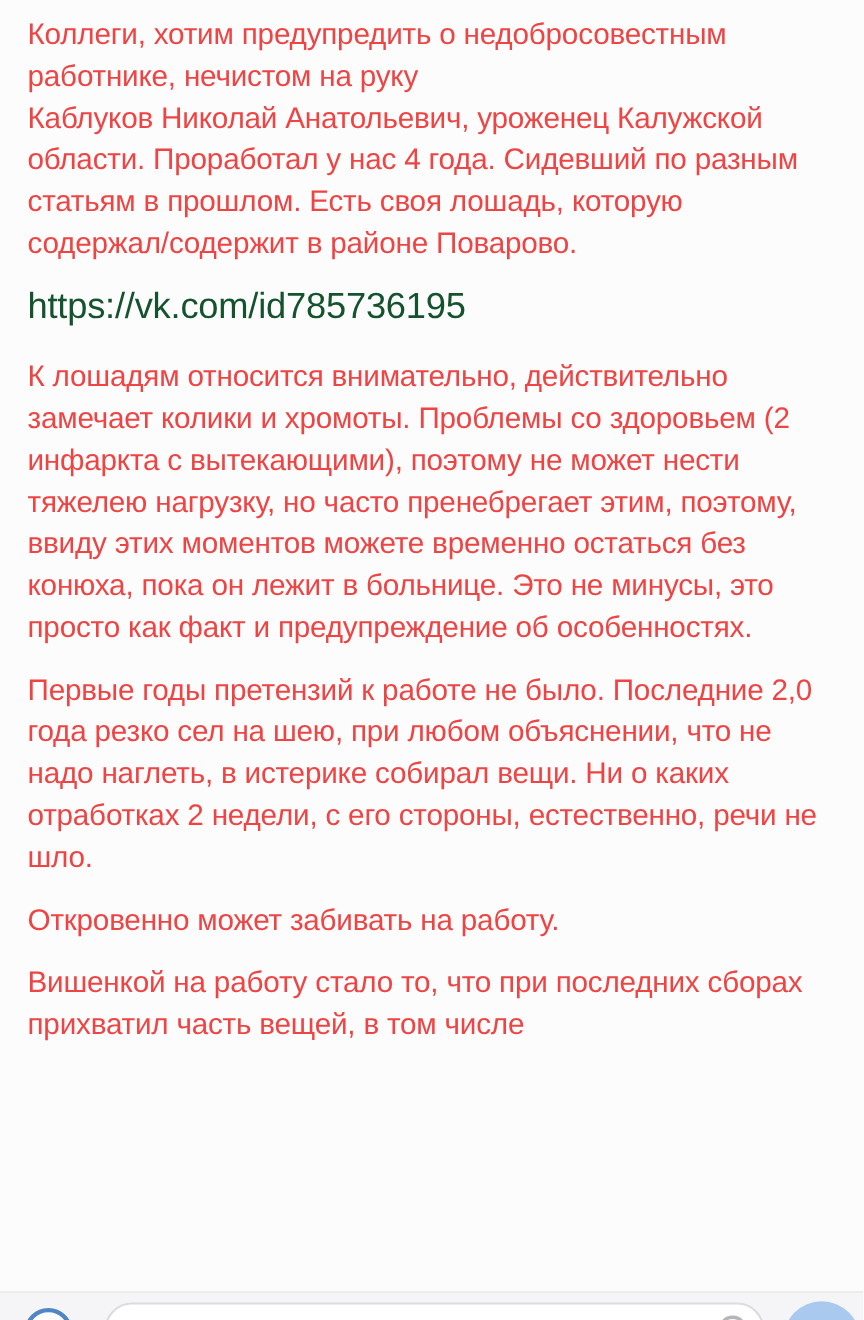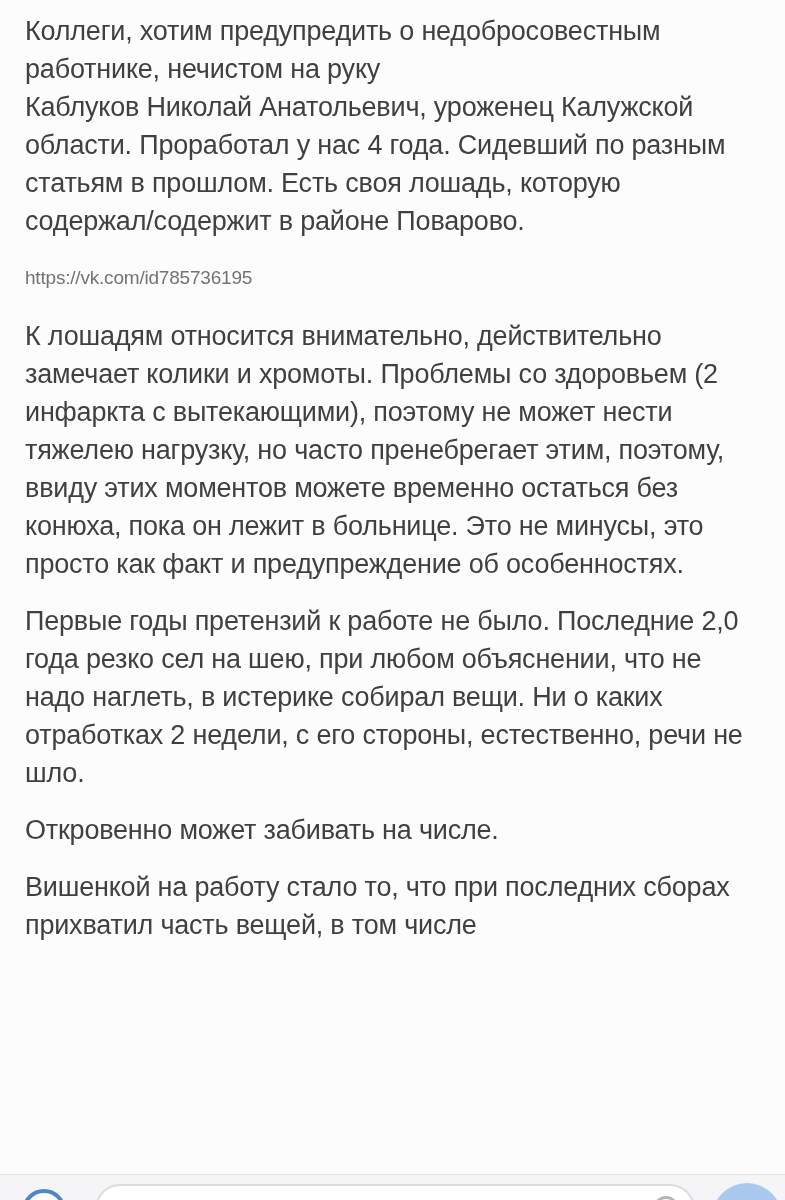--- a/index.html
+++ b/index.html
@@ -12,28 +12,28 @@
   .post {
     position: absolute;
     top: 0; left: 25px;
     width: 730px;
     padding-top: 12px;
   }
   .para {
     margin: 0 0 19px 0;
     font-size: 27px;
     line-height: 38px;
-    color: #404040;
+    color: #ef4444;
     white-space: pre-line;
     letter-spacing: -0.2px;
   }
   .link-para { margin: 0 0 19px 0; line-height: 38px; }
   .vk-link {
-    font-size: 19px;
-    color: #737373;
+    font-size: 33px;
+    color: #14532d;
     text-decoration: none;
     letter-spacing: -0.2px;
   }
   .composer {
     position: absolute;
     left: 0; top: 1174px;
     width: 785px; height: 26px;
     background: #f5f5f7;
     border-top: 1px solid #e4e4e7;
   }
@@ -88,21 +88,21 @@
   <p class="para">Коллеги, хотим предупредить о недобросовестным работнике, нечистом на руку
 Каблуков Николай Анатольевич, уроженец Калужской области. Проработал у нас 4 года. Сидевший по разным статьям в прошлом. Есть своя лошадь, которую содержал/содержит в районе Поварово.</p>
 
   <p class="link-para"><a class="vk-link" href="#">https://vk.com/id785736195</a></p>
 
   <p class="para">К лошадям относится внимательно, действительно замечает колики и хромоты. Проблемы со здоровьем (2 инфаркта с вытекающими), поэтому не может нести тяжелею нагрузку, но часто пренебрегает этим, поэтому, ввиду этих моментов можете временно остаться без конюха, пока он лежит в больнице. Это не минусы, это просто как факт и предупреждение об особенностях.</p>
 
   <p class="para">Первые годы претензий к работе не было. Последние 2,0 года резко сел на шею, при любом объяснении, что не надо наглеть, в истерике собирал вещи. Ни о каких отработках 2 недели, с его стороны, естественно, речи не шло.</p>
 
 
-  <p class="para">Откровенно может забивать на числе.</p>
+  <p class="para">Откровенно может забивать на работу.</p>
 
   <p class="para">Вишенкой на работу стало то, что при последних сборах прихватил часть вещей, в том числе</p>
 </div>
 
 <div class="composer">
   <span class="attach-ring">
     <span></span>
   </span>
 
   <div class="msg-input">

